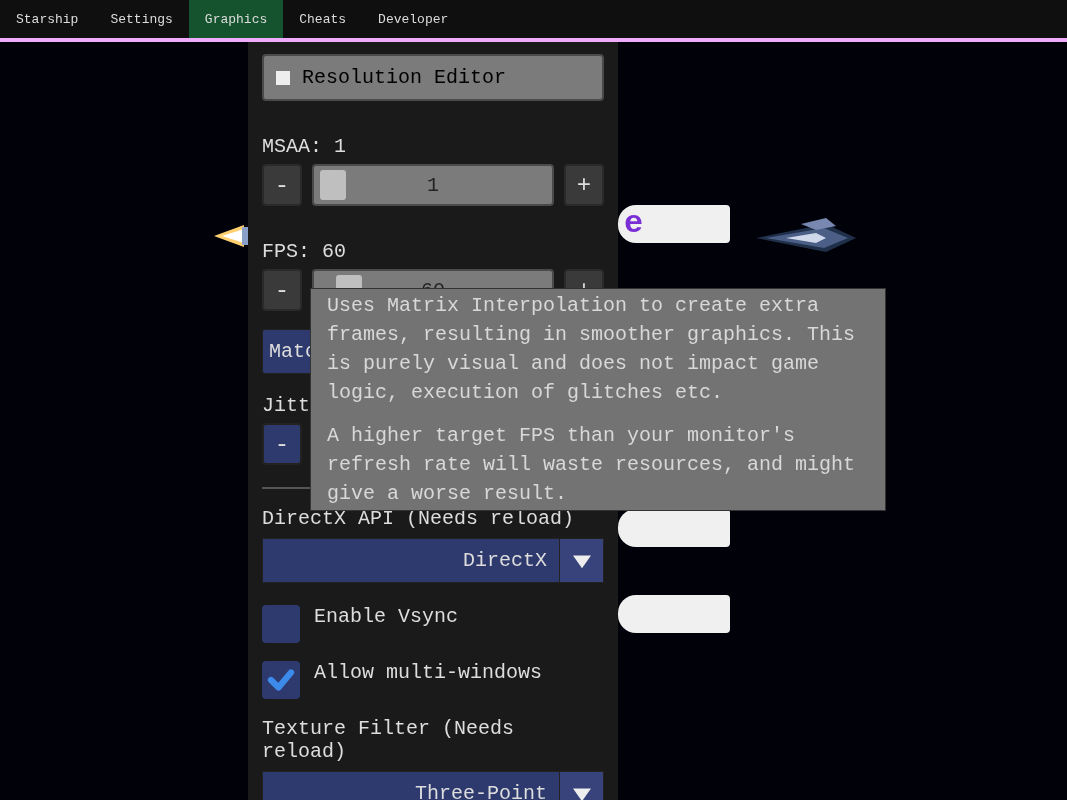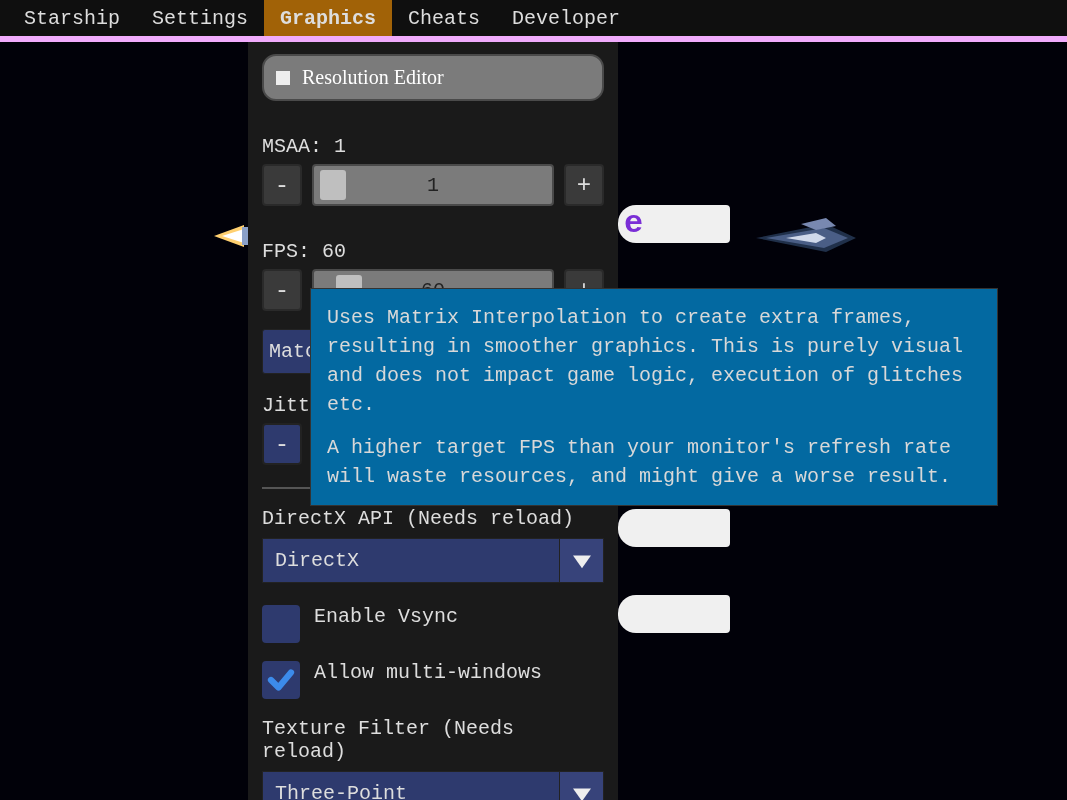--- a/index.html
+++ b/index.html
@@ -44,58 +44,57 @@
     background-repeat: no-repeat;
     z-index: 0;
   }
   
   .menubar {
     position: relative;
     z-index: 3;
     display: flex;
     height: 42px;
     background: #0f0f0f;
-    border-bottom: 6px solid #f0abfc;
-    font-size: 20px;
+    border-bottom: 4px solid #f0abfc;
+    font-size: 13px;
     align-items: stretch;
-    padding-left: 8px;
   }
   .menuitem {
     padding: 0 16px;
     display: flex;
     align-items: center;
     color: #ddd;
     cursor: pointer;
   }
-  .menuitem.active { background: #a16207; font-weight: bold; }
+  .menuitem.active { background: #14532d; }
   
   .panel {
     position: absolute;
     left: 248px;
     top: 42px;
     width: 370px;
     background: #1a1a1a;
     z-index: 2;
     padding: 12px 14px 24px 14px;
     font-size: 20px;
     color: #ddd;
   }
   .btn-resolution {
     display: flex;
     align-items: center;
     gap: 12px;
     width: 100%;
     background: #7b7b7b;
     border: 2px solid #4a4a4a;
-    border-radius: 14px;
-    color: #ffffff;
+    border-radius: 4px;
+    color: #000000;
     padding: 10px 12px;
     font-size: 20px;
     text-align: left;
-    font-family: Liberation Serif, serif;
+    font-family: Liberation Mono, monospace;
   }
   .btn-resolution .sq {
     width: 14px; height: 14px; background: #eee; display: inline-block;
   }
   .label-row { margin-top: 34px; margin-bottom: 6px; color: #ddd; }
   .slider-row {
     display: flex;
     gap: 10px;
     align-items: stretch;
   }
@@ -150,20 +149,21 @@
   .hr {
     border: none;
     border-top: 2px solid #555;
     margin: 22px 0 18px 0;
   }
   .dropdown {
     display: flex;
     align-items: stretch;
     margin-top: 8px;
     margin-bottom: 22px;
+    text-align: right;
   }
   .dropdown .value {
     flex: 1;
     background: #2e3a6e;
     border: 1px solid #222;
     color: #ddd;
     padding: 10px 12px;
     font-size: 20px;
   }
   .dropdown .arrow {
@@ -230,25 +230,25 @@
     position: absolute;
     left: 214px;
     top: 225px;
     z-index: 1;
   }
   
   .tooltip {
     position: absolute;
     left: 310px;
     top: 288px;
-    width: 688px;
-    background: #0369a1;
+    width: 576px;
+    background: #737373;
     border: 1px solid #333;
     z-index: 5;
-    padding: 14px 16px;
+    padding: 2px 16px;
     font-size: 20px;
     line-height: 1.45;
     color: #d8d8d8;
   }
   .tooltip p { margin-bottom: 14px; }
   .tooltip p:last-child { margin-bottom: 0; }
   
   .jitter-slider {
     display: flex;
     gap: 10px;

